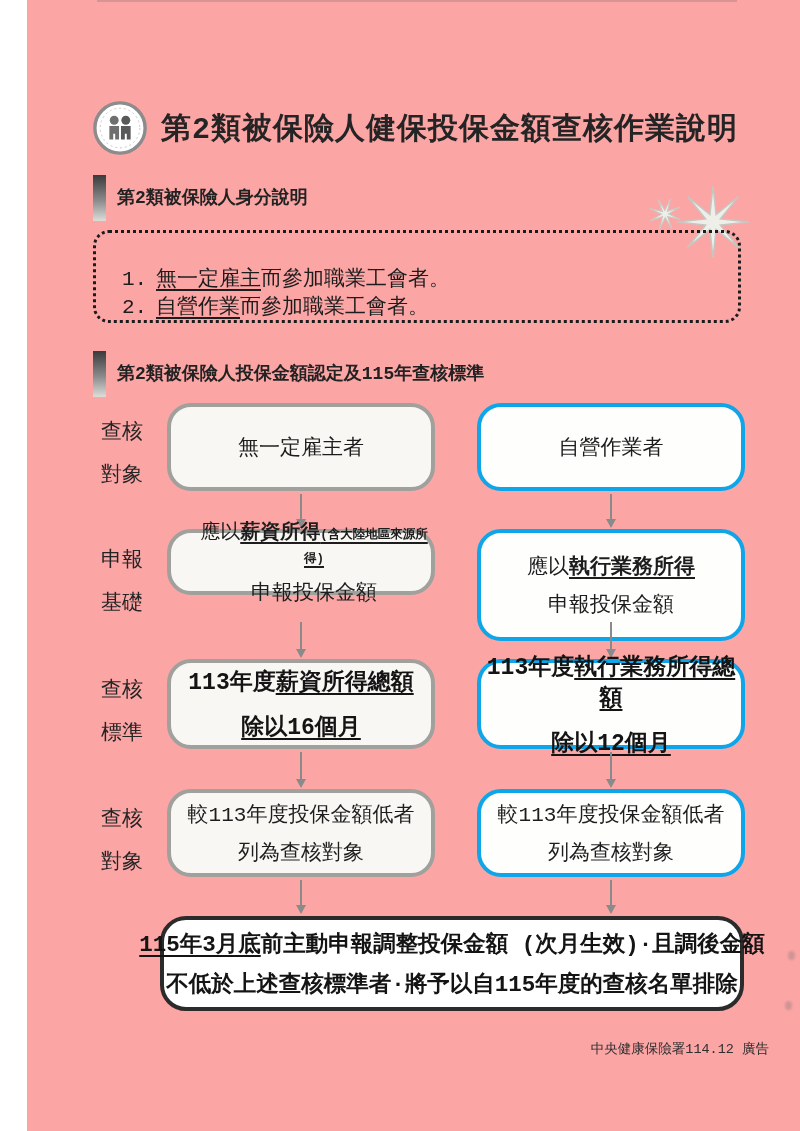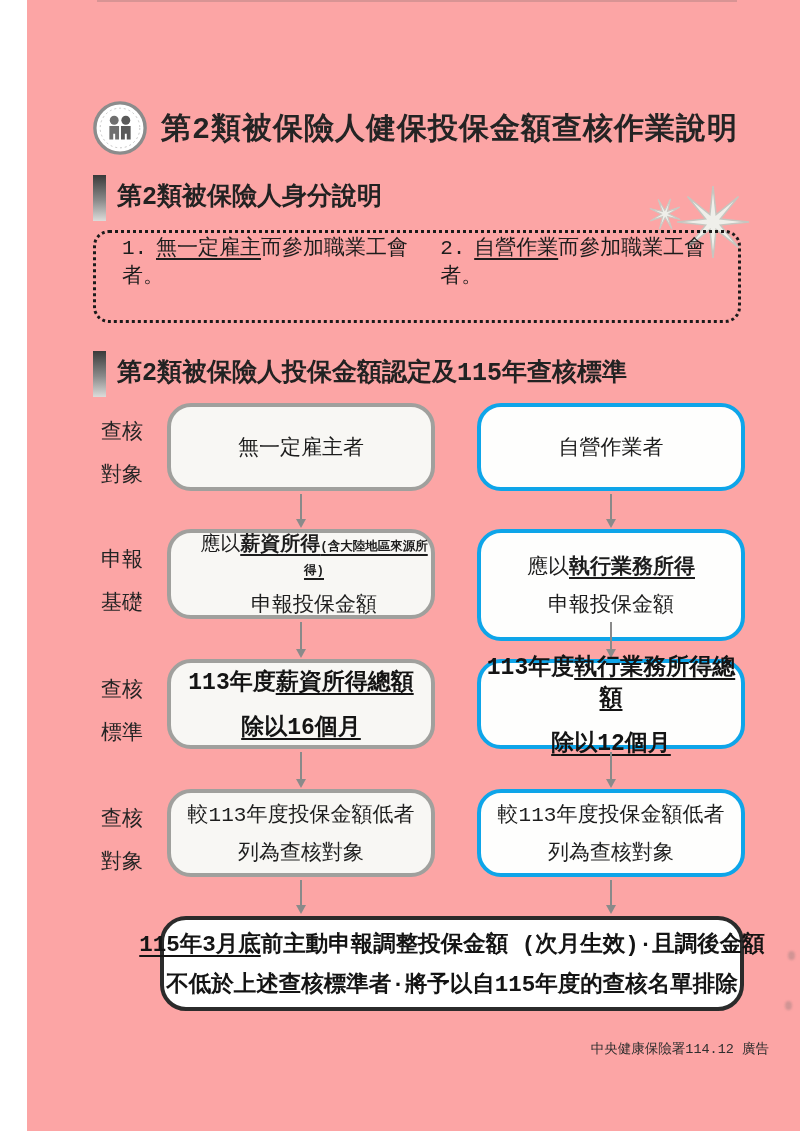--- a/index.html
+++ b/index.html
@@ -16,30 +16,30 @@
   .smudge{position:absolute;width:7px;height:9px;border-radius:50%;background:rgba(110,110,110,.30);filter:blur(1px);}
 
   
   .header{position:absolute;top:99px;left:64px;display:flex;align-items:center;gap:12px;}
   .logo{flex:0 0 auto;width:58px;height:58px;}
   .page-title{font-size:30px;font-weight:700;color:#242424;letter-spacing:1px;white-space:nowrap;}
 
   
   .sec{position:absolute;left:66px;display:flex;align-items:stretch;gap:11px;}
   .sec-bar{width:13px;height:46px;background:linear-gradient(180deg,#3a3a3a 0%,#8a8a8a 55%,#dcdcda 100%);}
-  .sec-title{font-size:25px;font-weight:700;line-height:46px;color:#222;white-space:nowrap;}
+  .sec-title{font-size:18px;font-weight:700;line-height:46px;color:#222;white-space:nowrap;}
 
   
   .flower{position:absolute;left:608px;top:180px;width:120px;height:82px;}
 
   
   .dotted-box{
     position:absolute;left:66px;top:230px;width:616px;height:87px;
     border:3px dotted #1b1b1b;border-radius:16px;padding:0 0 0 26px;
-    display:flex;flex-direction:row;justify-content:flex-end;background:transparent;
+    display:flex;flex-direction:column;justify-content:flex-end;background:transparent;
   }
   .dlist-item{font-size:21px;color:#1d1d1d;}
   .dlist-num{display:inline-block;width:34px;}
   .ul{text-decoration-line:underline;text-decoration-thickness:1.5px;text-underline-offset:4px;}
 
   
   .flabel{position:absolute;left:74px;width:56px;display:flex;flex-direction:column;gap:15px;font-size:21px;color:#242424;}
   .fbox{
     position:absolute;border-radius:24px;background:#fff;
     display:flex;flex-direction:column;align-items:center;justify-content:center;text-align:center;
@@ -143,21 +143,21 @@
 
   <div class="fbox col-l" style="top:403px;height:88px;text-align:center;">
     <span class="t-reg">無一定雇主者</span>
   </div>
   <div class="fbox col-r" style="top:403px;height:88px;">
     <span class="t-reg">自營作業者</span>
   </div>
   <div class="arrow" style="left:273px;top:494px;height:26px;"></div>
   <div class="arrow" style="left:583px;top:494px;height:26px;"></div>
 
-  <div class="fbox col-l" style="top:529px;height:90px;padding-left:26px;">
+  <div class="fbox col-l" style="top:529px;height:66px;padding-left:26px;">
     <span class="row2-line1"><span>應以</span><span class="strong ul">薪資所得</span><span class="row2-small ul">(含大陸地區來源所得)</span></span>
     <span class="t-reg gap10">申報投保金額</span>
   </div>
   <div class="fbox col-r" style="top:529px;height:112px;">
     <span class="row2-line1" style="font-size:21px;"><span>應以</span><span class="strong ul">執行業務所得</span></span>
     <span class="t-reg gap10">申報投保金額</span>
   </div>
   <div class="arrow" style="left:273px;top:622px;height:28px;"></div>
   <div class="arrow" style="left:583px;top:622px;height:28px;"></div>
 

